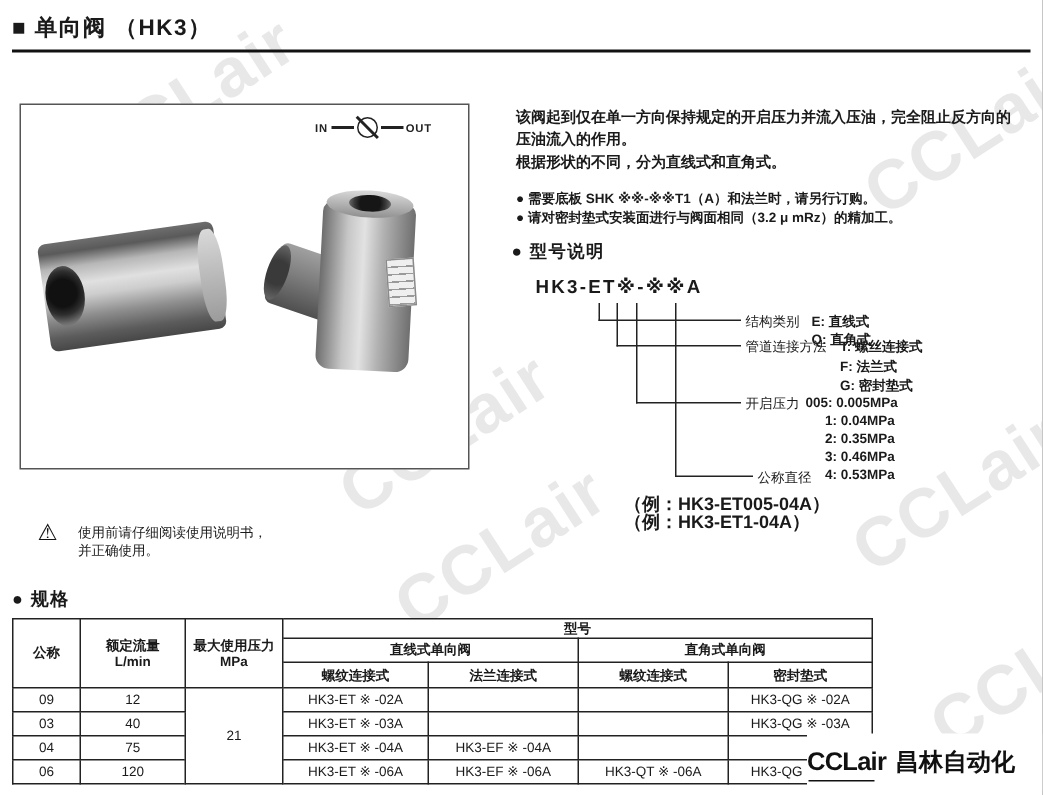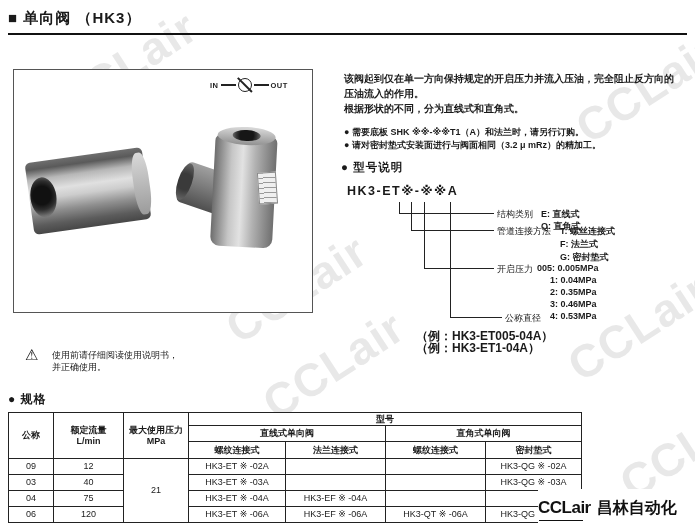--- a/index.html
+++ b/index.html
@@ -49,21 +49,21 @@
   .t-label{position:absolute;right:-2px;top:44px;width:17px;height:30px;background:#efefef;border:1px solid #8a8a8a;
     transform:rotate(-7deg);
     background-image:repeating-linear-gradient(to bottom,#efefef 0 4px,#9a9a9a 4px 5px);}
   
   .desc{left:344px;top:72px;width:338px;font-size:10px;font-weight:bold;line-height:14.5px;z-index:2;}
   .desc p{margin:0;}
   .desc .p2{margin-top:1px;}
   .notes{left:344px;top:126px;width:348px;font-size:9px;font-weight:bold;line-height:13px;z-index:2;}
   
   .model-heading{left:341px;top:160px;font-size:11.5px;font-weight:bold;letter-spacing:1px;z-index:2;}
-  .model-code{left:347px;top:183px;font-size:12.5px;font-weight:bold;letter-spacing:1.5px;z-index:2;}
+  .model-code{left:357px;top:183px;font-size:12.5px;font-weight:bold;letter-spacing:1.5px;z-index:2;}
   .tl{position:absolute;background:#222;z-index:2;}
   .branch-name{position:absolute;font-size:9px;font-weight:normal;white-space:nowrap;z-index:2;}
   .branch-val{position:absolute;font-size:9px;font-weight:bold;white-space:nowrap;z-index:2;}
   .example{position:absolute;font-size:12px;font-weight:bold;white-space:nowrap;z-index:2;}
   
   .warn-icon{left:25px;top:348px;font-size:15px;line-height:15px;color:#111;z-index:2;
     font-family:"DejaVu Sans",sans-serif;}
   .warn-text{left:52px;top:350px;font-size:9px;font-weight:normal;line-height:11.5px;z-index:2;}
   
   .spec-heading{left:8px;top:391px;font-size:12px;font-weight:bold;letter-spacing:1px;z-index:2;}

